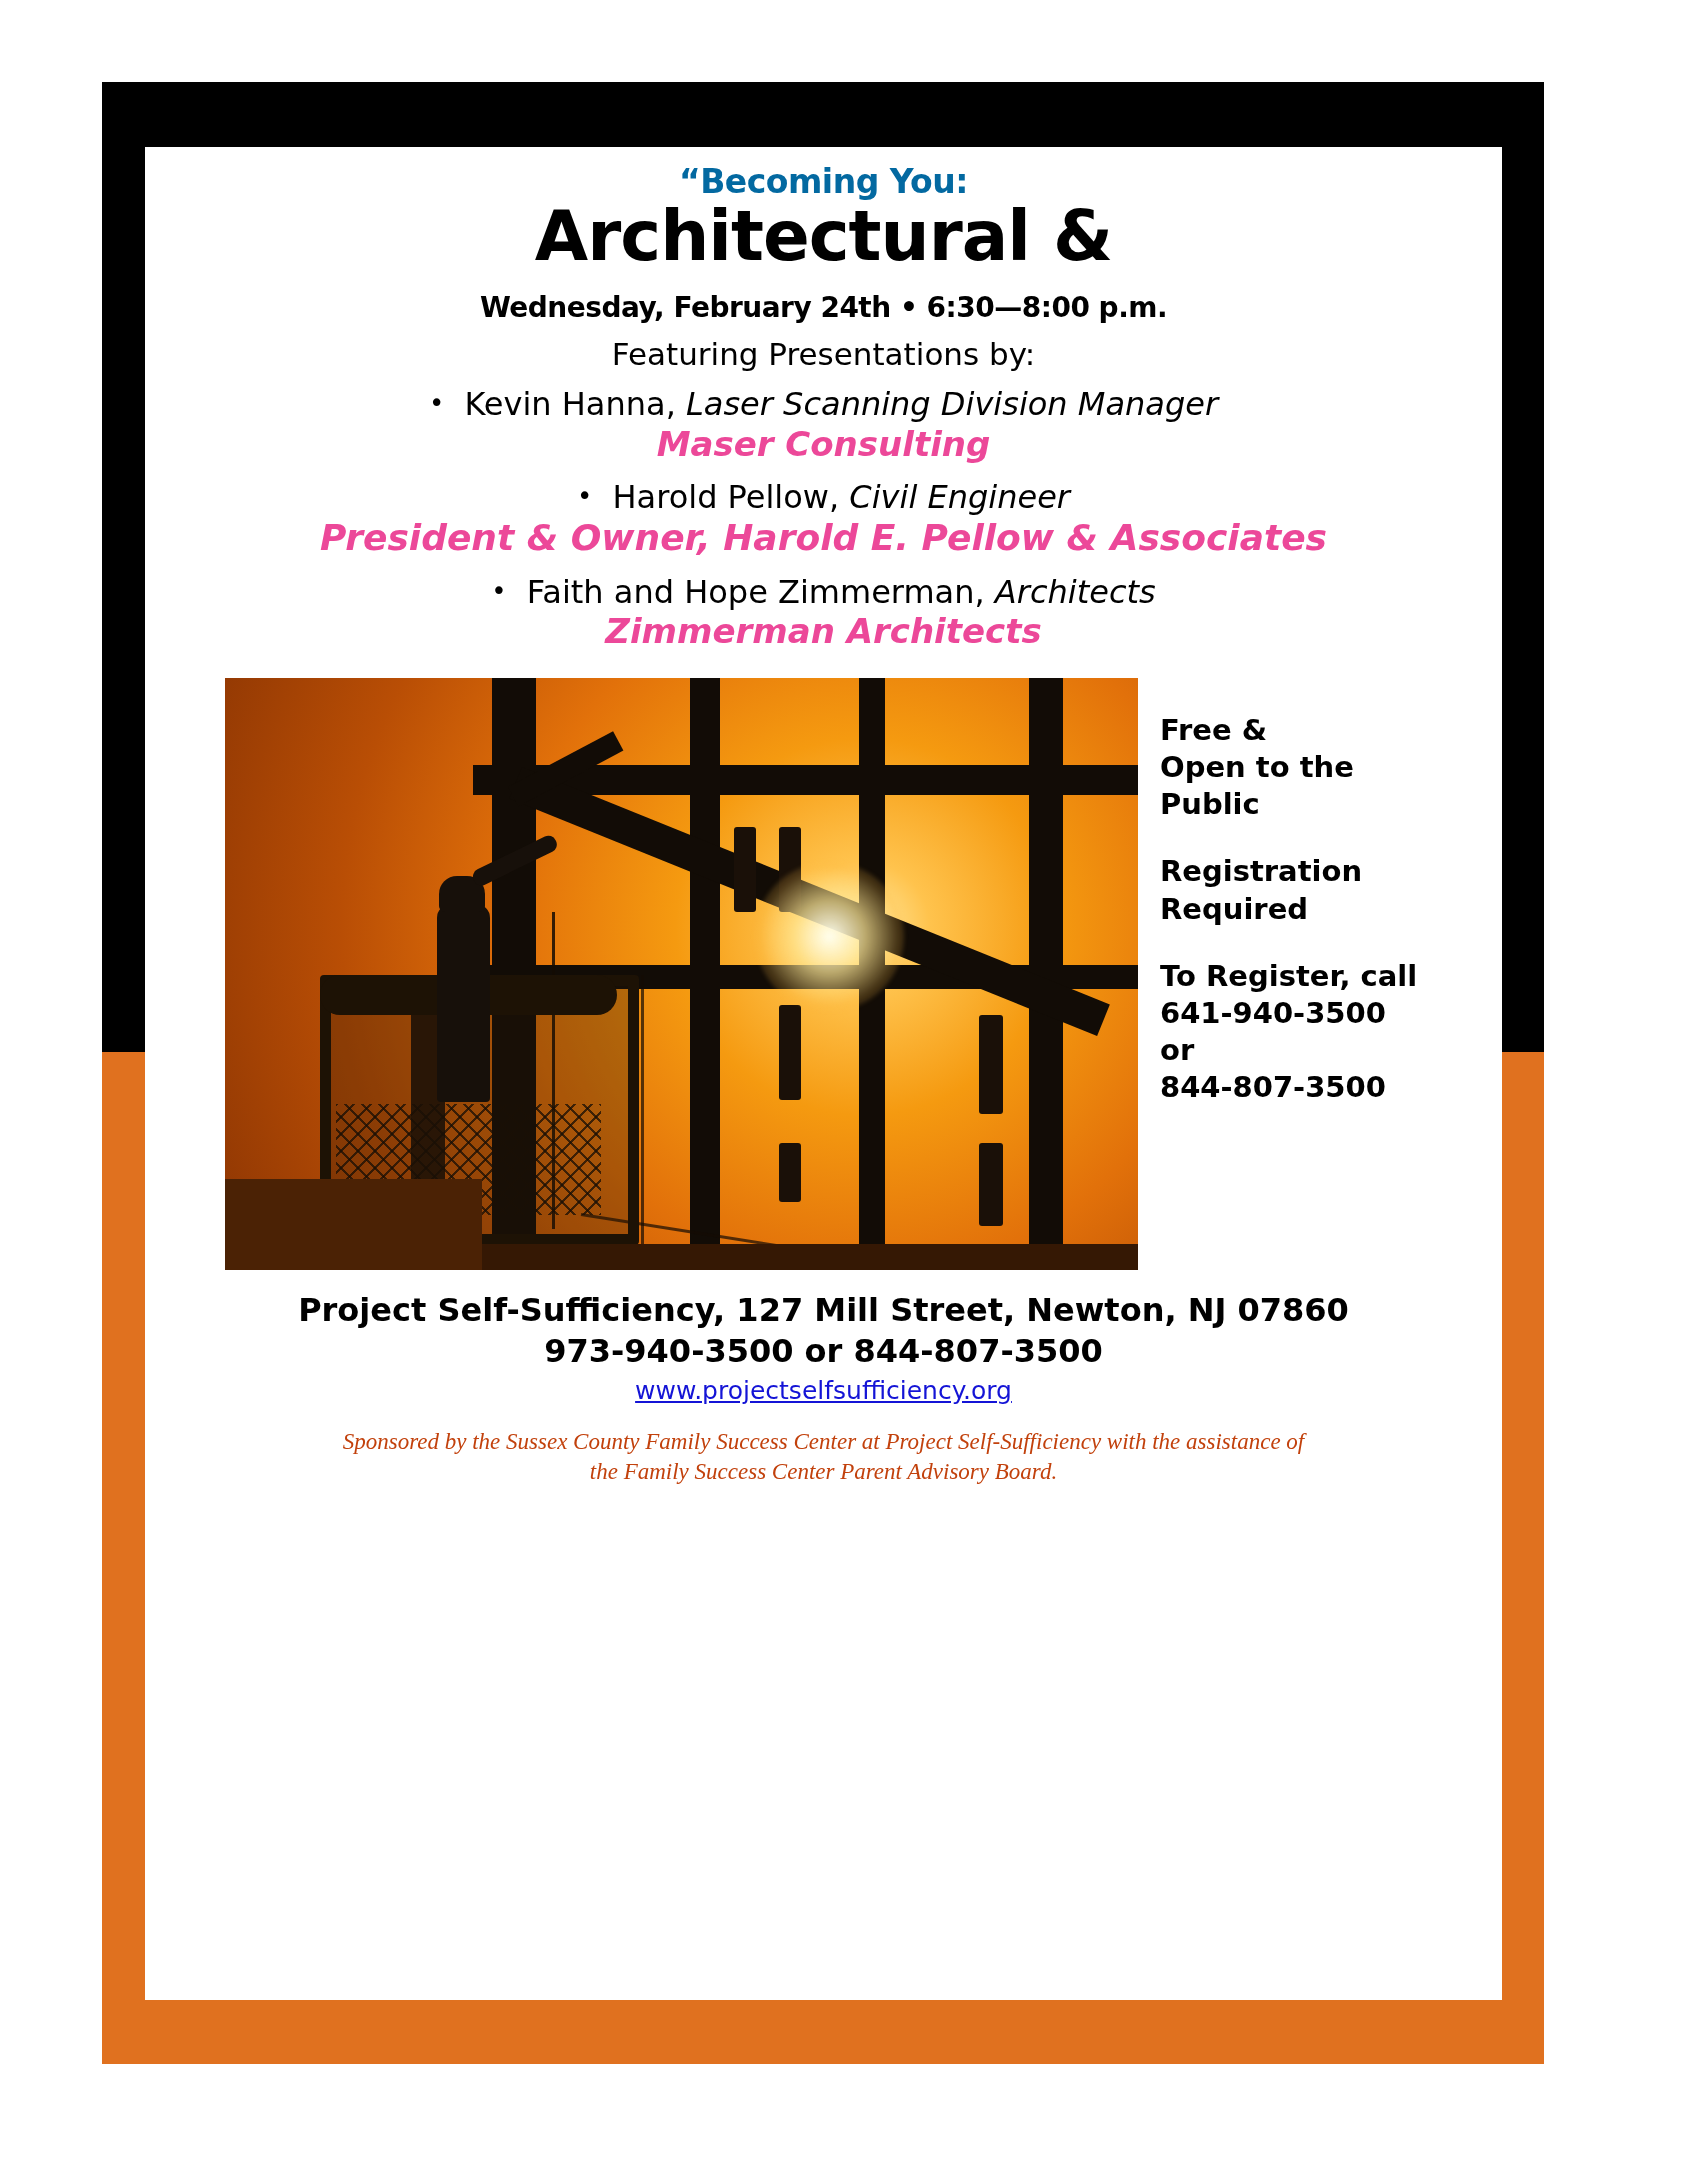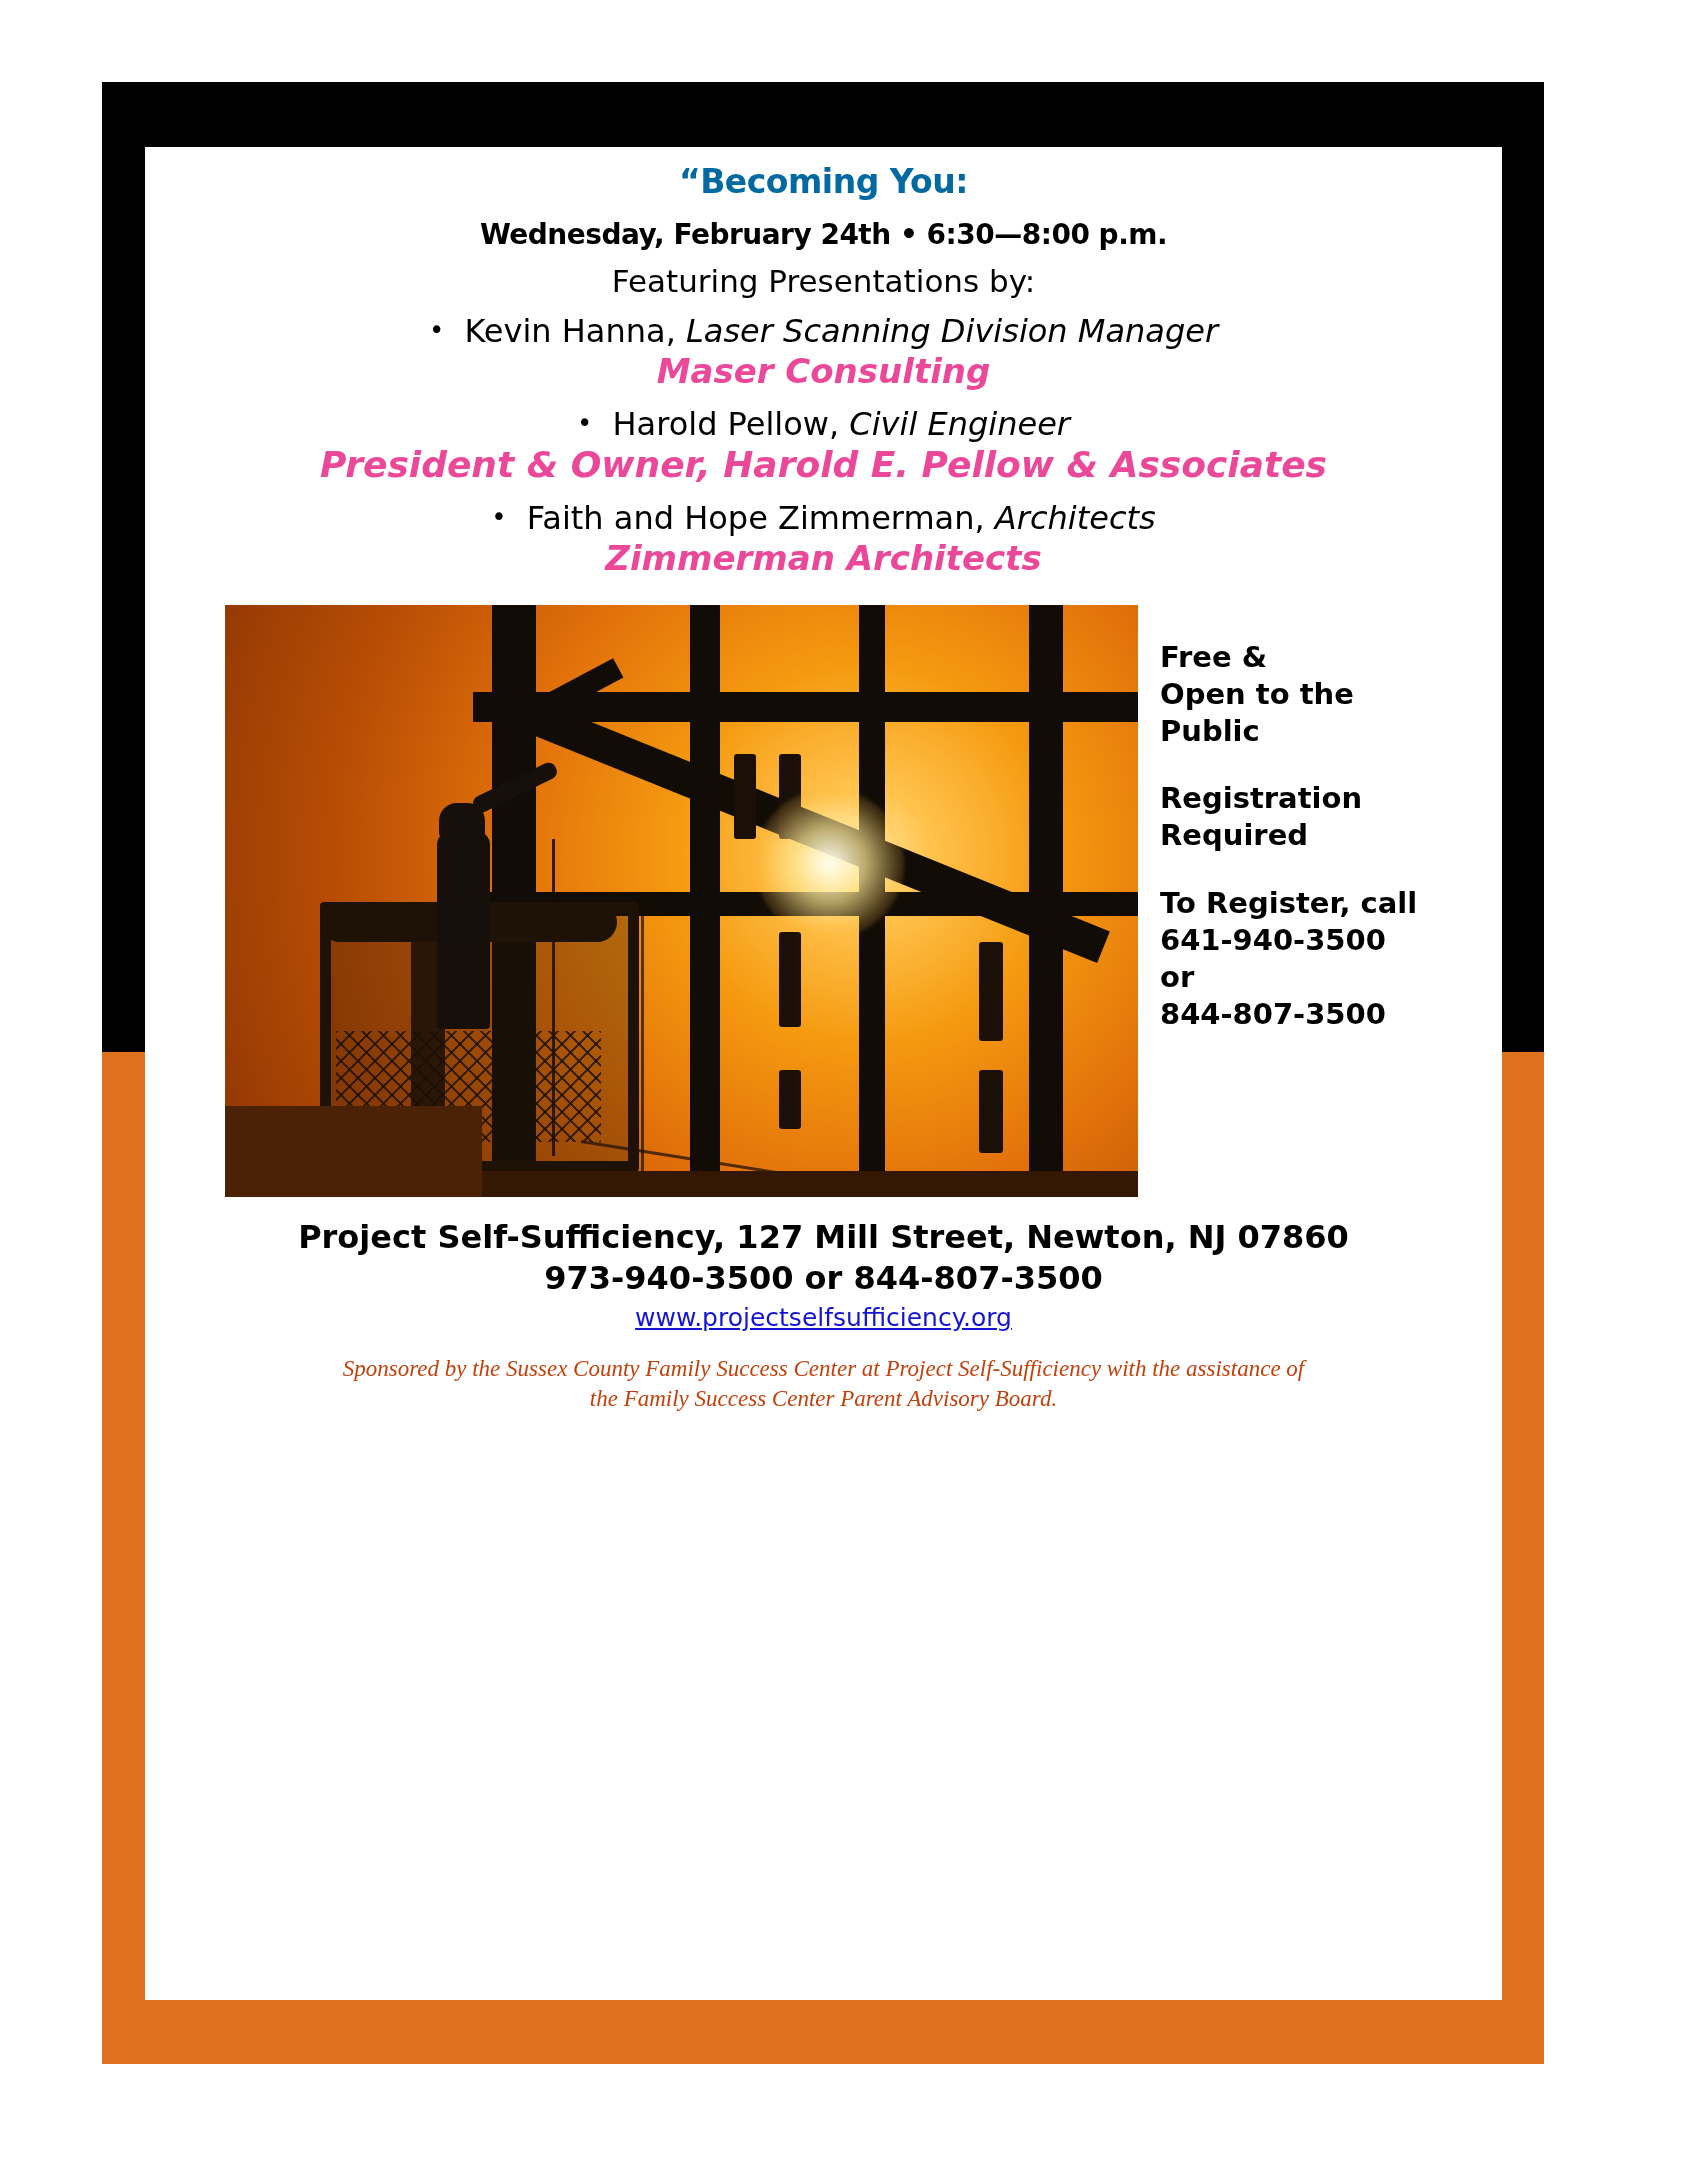--- a/index.html
+++ b/index.html
@@ -341,20 +341,21 @@
 
 <div class="page">
 
   <div class="frame"></div>
   <div class="frame-orange"></div>
 
   <div class="sheet">
 
     <div class="title-wrap">
       <div class="title-line1">“Becoming You:</div>
+      <div class="title-line2">Architectural &amp;</div>
       <div class="datetime">Wednesday, February 24th  •  6:30—8:00 p.m.</div>
       <div class="featuring">Featuring Presentations by:</div>
     </div>
 
     <div class="speakers">
 
       <div class="speaker">
         <div class="speaker-line1">
           <span class="speaker-bullet">•</span>
           <span class="speaker-name">Kevin Hanna,</span>

